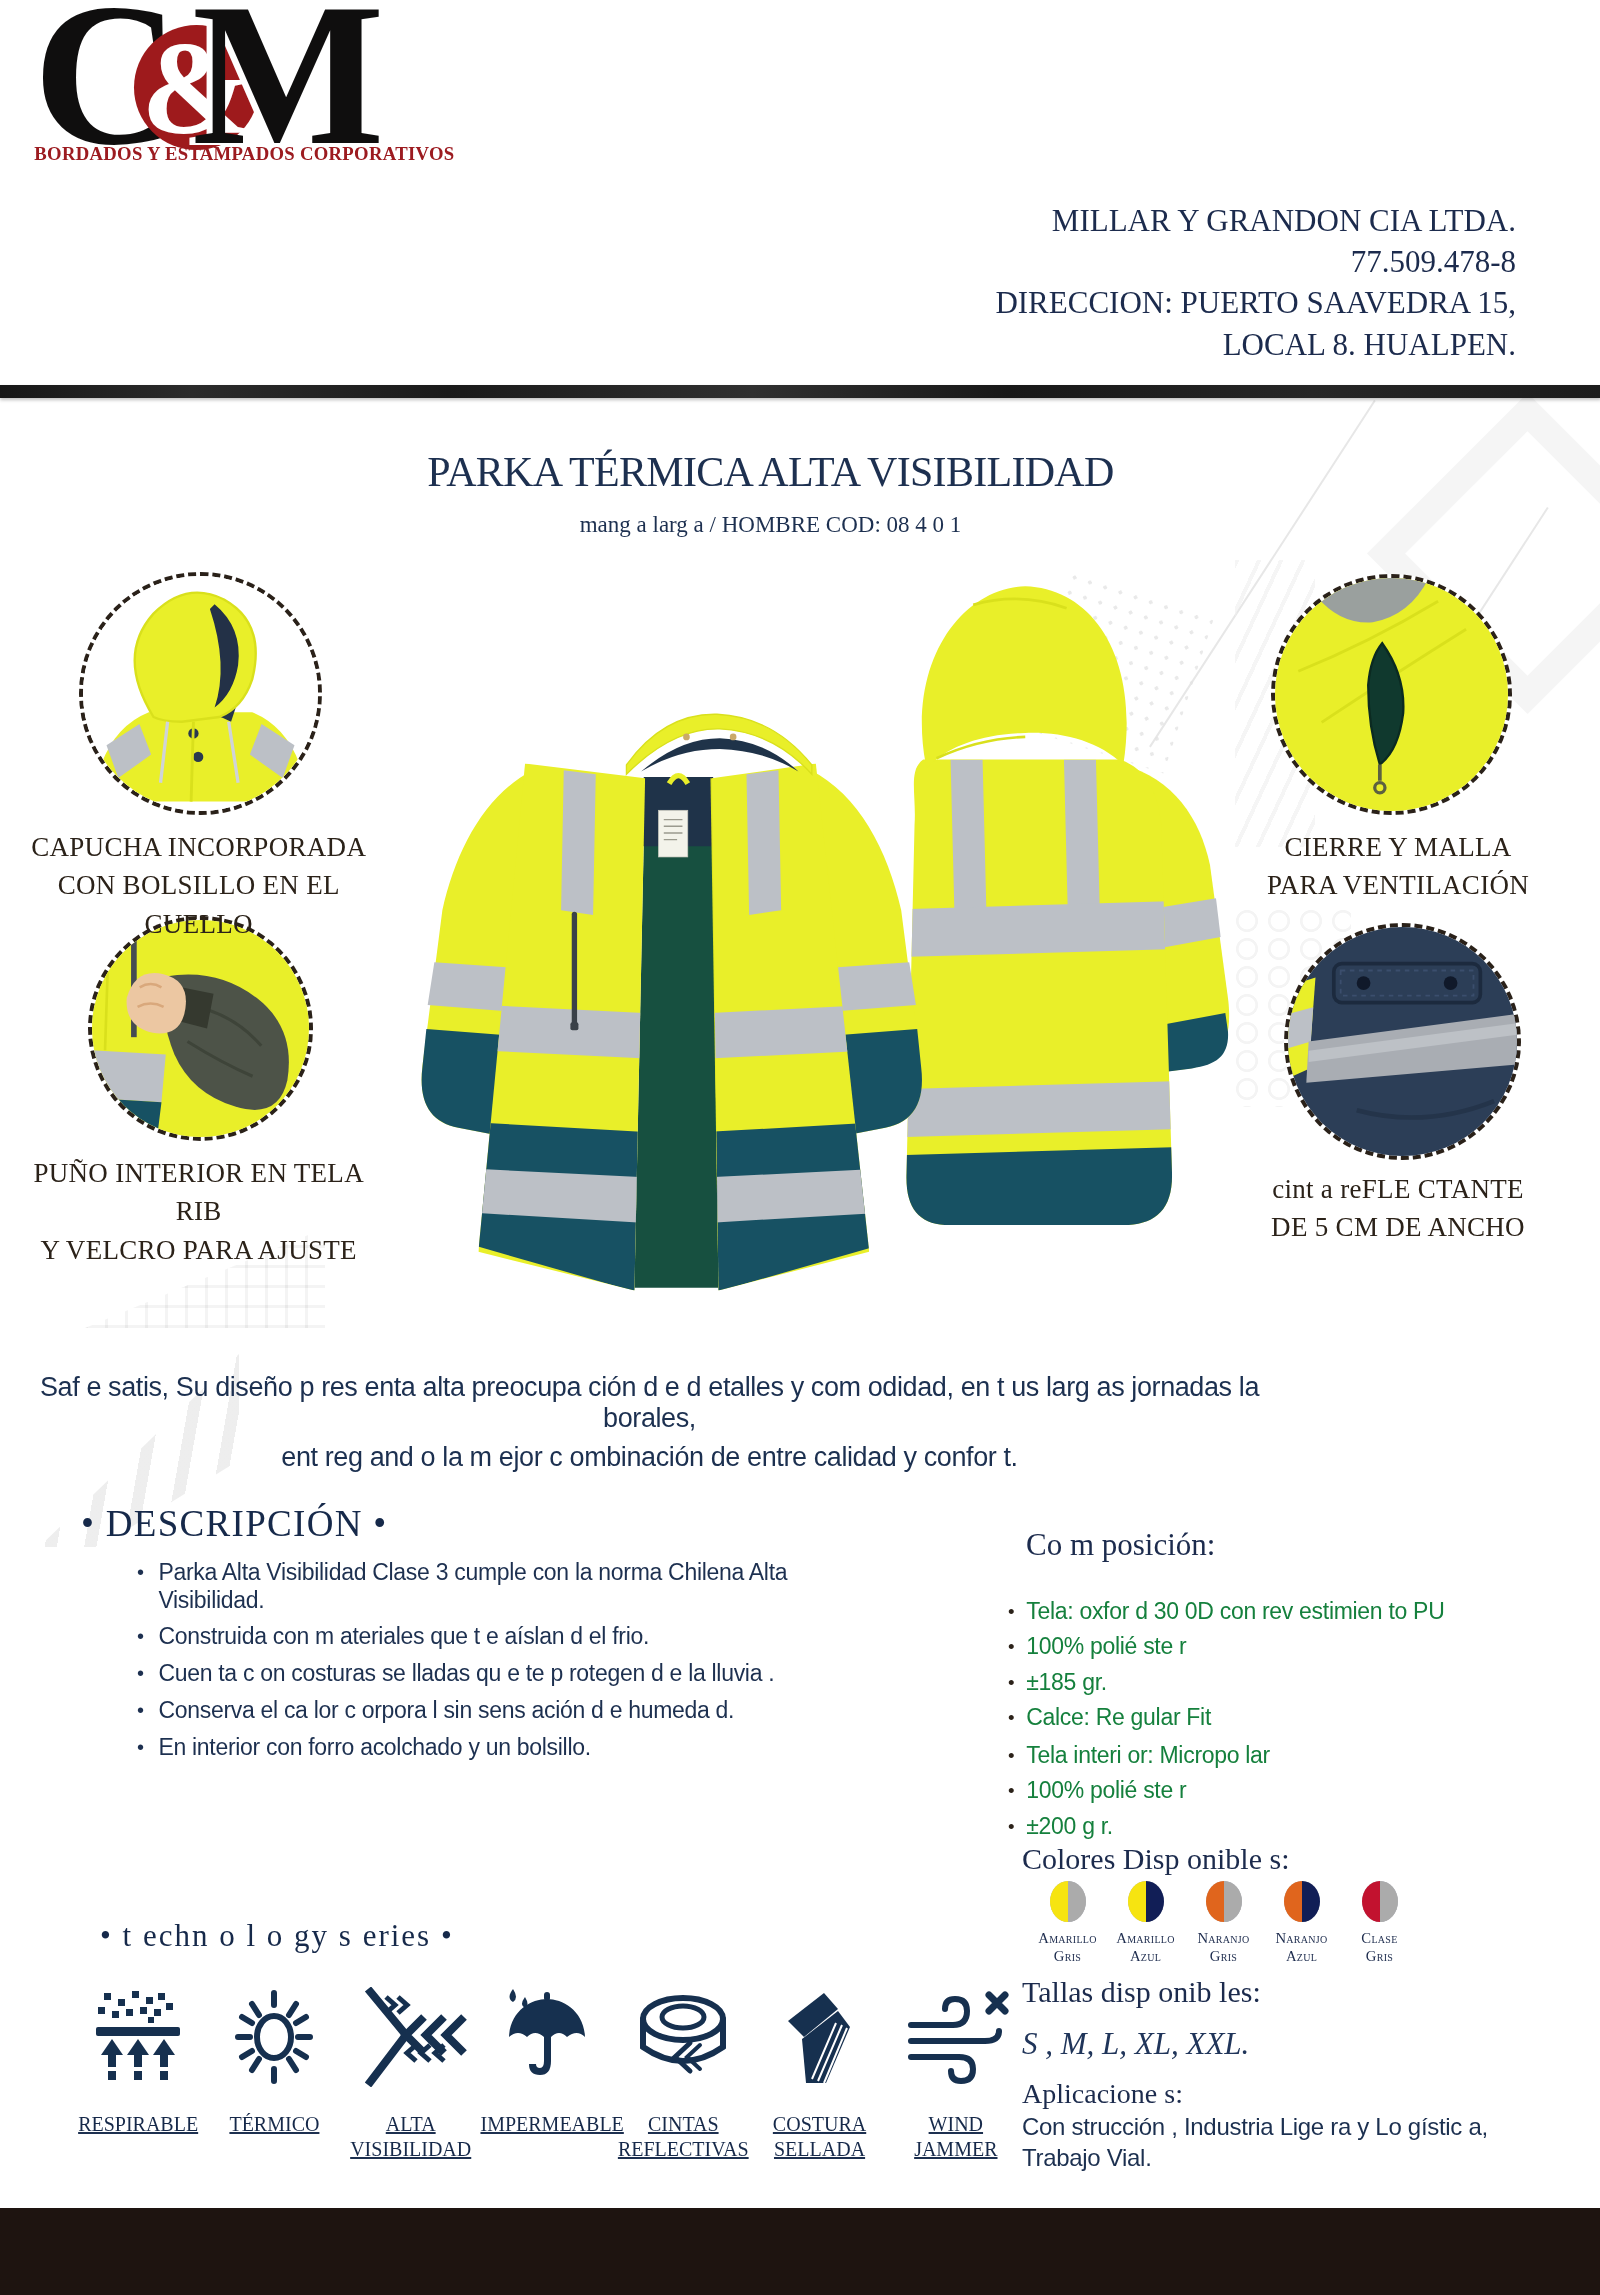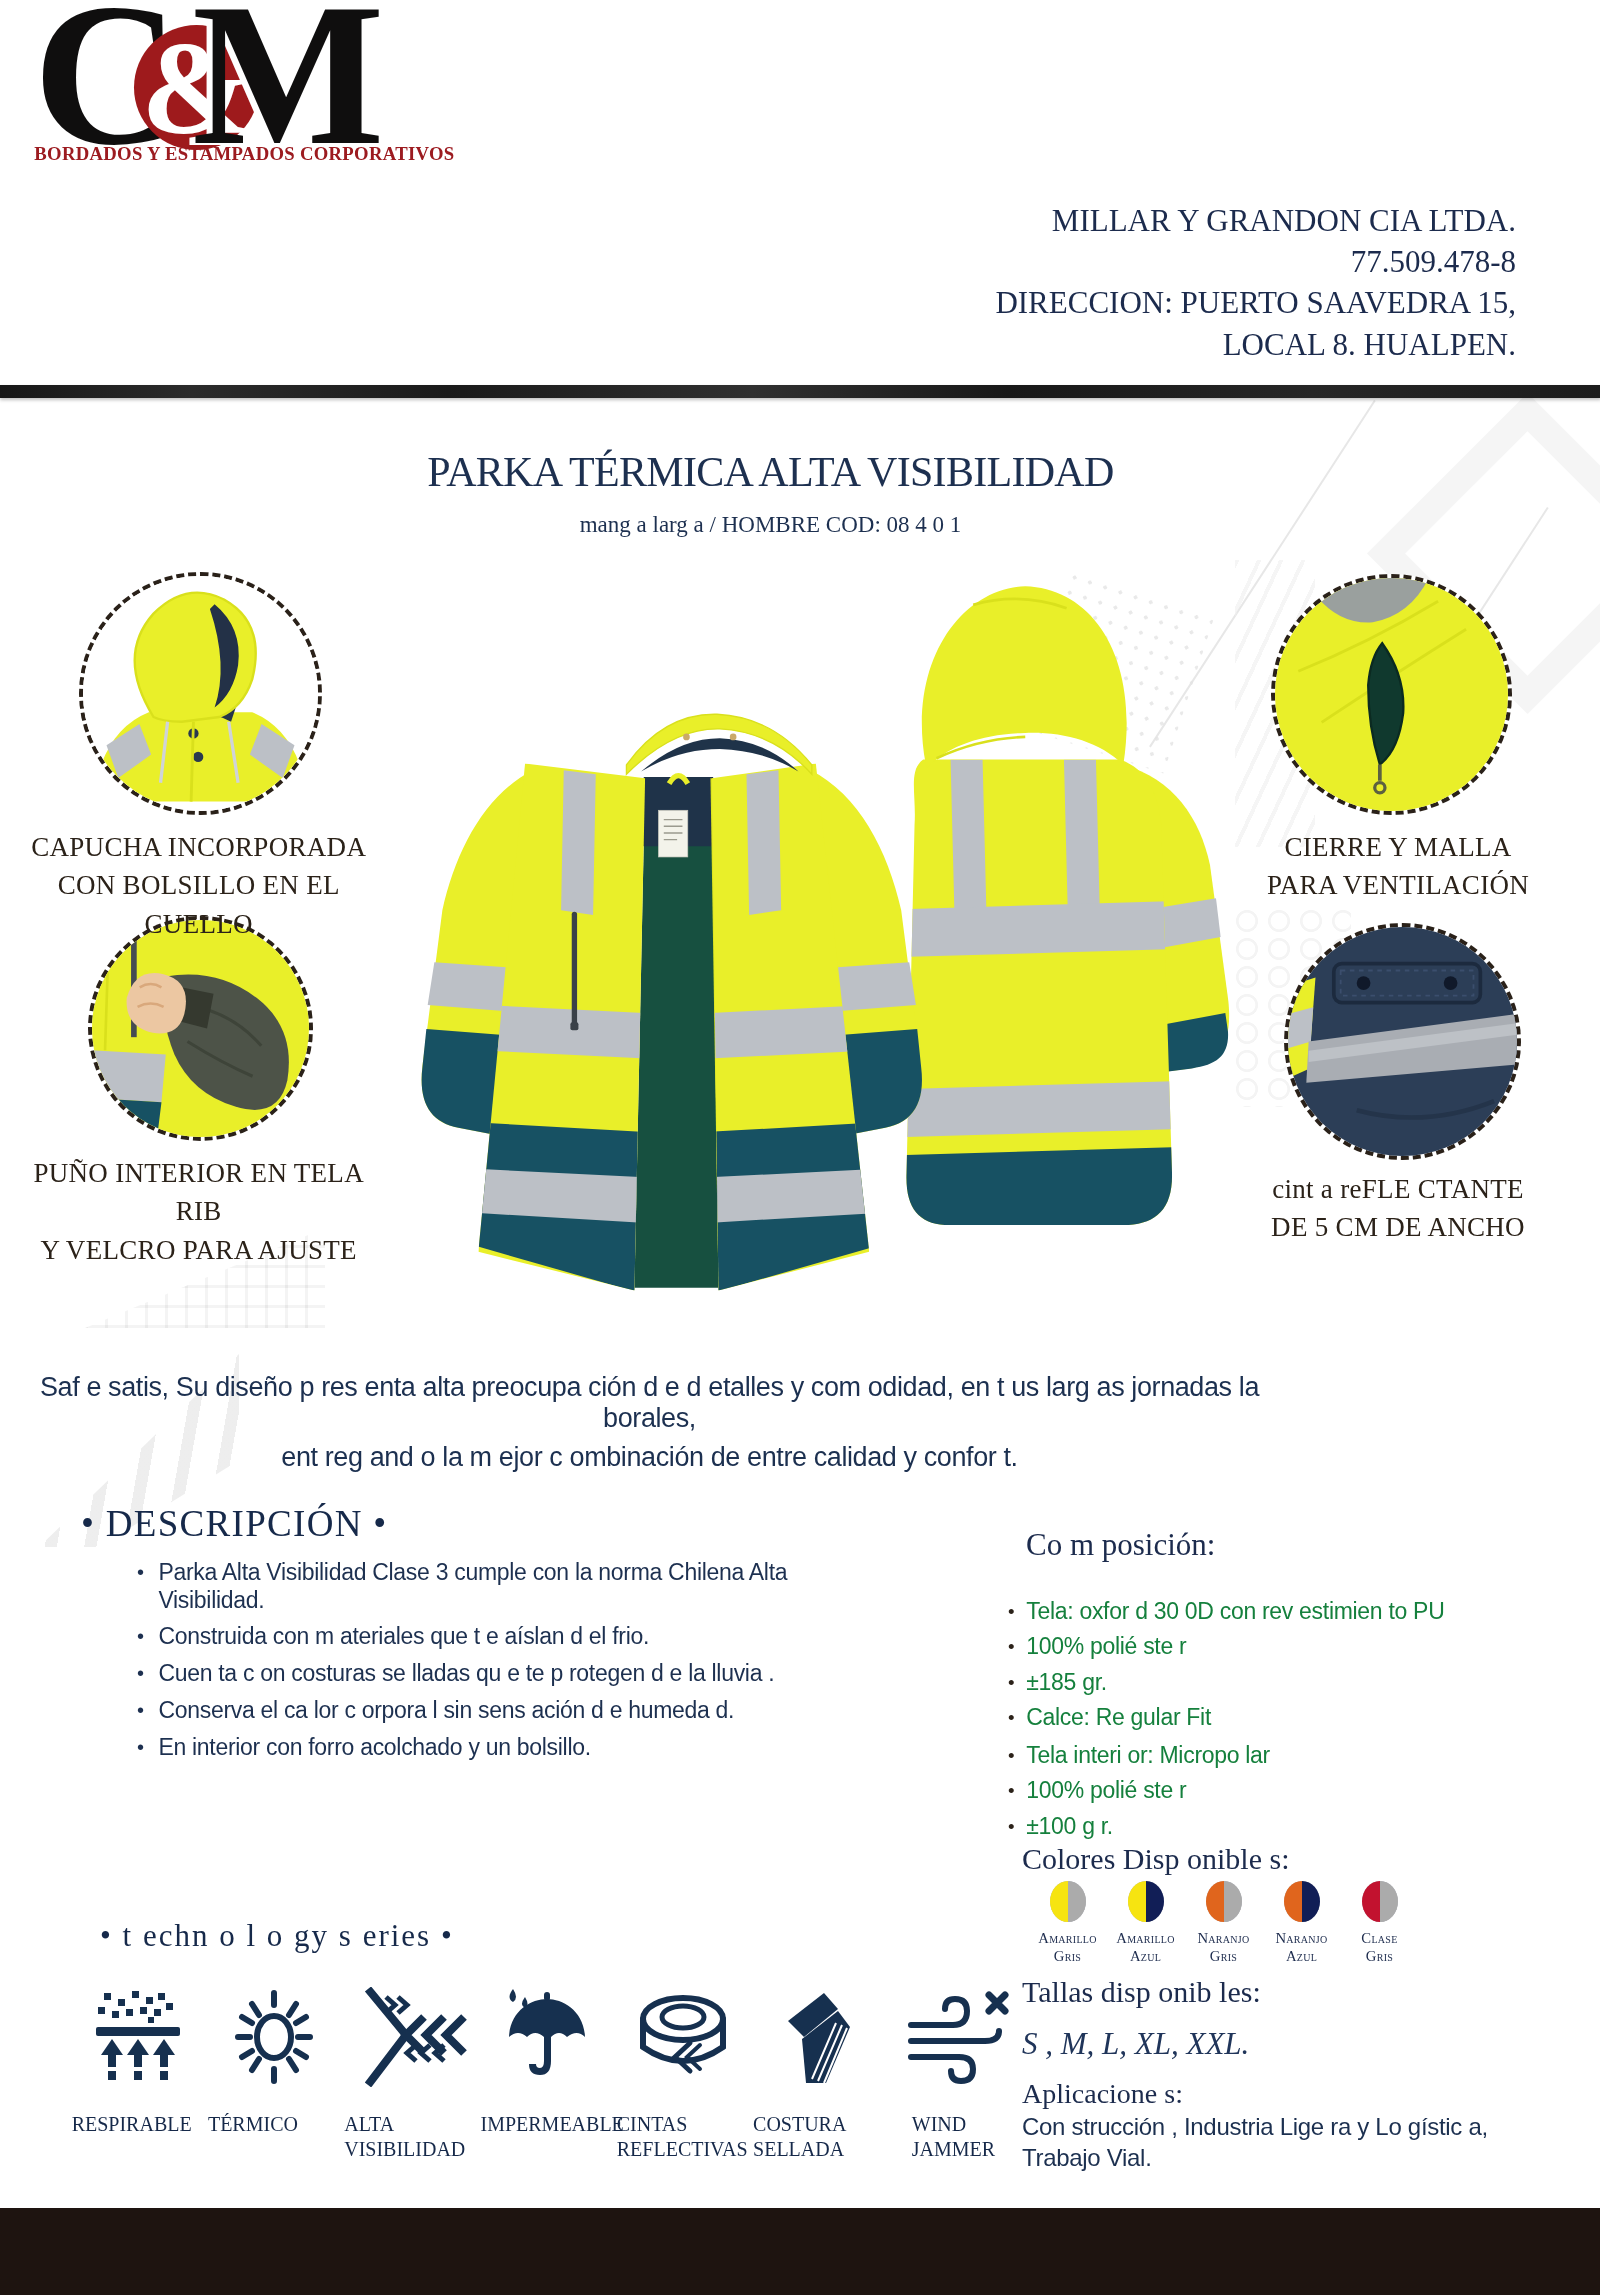--- a/index.html
+++ b/index.html
@@ -110,21 +110,21 @@
      font-style:italic;color:#20355a;}
   .apps-heading{position:absolute;left:1022px;top:2078px;z-index:3;font-size:28px;color:#1c2b4d;}
   .apps-body{position:absolute;left:1022px;top:2111px;width:534px;z-index:3;
      font-family:"Liberation Sans",sans-serif;font-size:24px;letter-spacing:-0.3px;
      line-height:1.3;color:#1c3050;}
 
   
   .tech-heading{position:absolute;left:100px;top:1918px;z-index:3;font-size:31px;
      letter-spacing:2px;color:#16294a;}
   .features{position:absolute;left:70px;top:1987px;width:954px;display:flex;z-index:3;}
-  .feature{flex:1;text-align:left;}
+  .feature{flex:1;text-align:center;text-decoration:underline;}
   .feature svg{height:100px;display:block;margin:0 auto;}
   .flabel{margin-top:25px;font-size:20px;line-height:1.25;color:#16294a;max-width:133px;
      margin-left:auto;margin-right:auto;}
   .feature.narrow .flabel{max-width:88px;}
 
   
   .footer-bar{position:absolute;left:0;bottom:0;width:100%;height:87px;background:#1e1410;z-index:3;}
 </style>
 </head>
 <body>
@@ -323,21 +323,21 @@
   <div class="comp-heading">Co m posición:</div>
   <ul class="comp-list" id="comp-outer">
     <li>Tela: oxfor d 30 0D con rev estimien to PU</li>
     <li>100% polié ste r</li>
     <li>±185 gr.</li>
     <li>Calce: Re gular Fit</li>
   </ul>
   <ul class="comp-list" id="comp-inner">
     <li>Tela interi or: Micropo lar</li>
     <li>100% polié ste r</li>
-    <li>±100 g r.</li>
+    <li>±200 g r.</li>
   </ul>
 
   <div class="colors-heading">Colores Disp onible s:</div>
   <div class="swatches">
     <div class="swatch">
       <div class="swatch-oval">
         <span class="half" style="background: rgb(246, 228, 17);"></span>
         <span class="half" style="background: rgb(171, 171, 171);"></span>
       </div>
       <div class="swatch-label">

